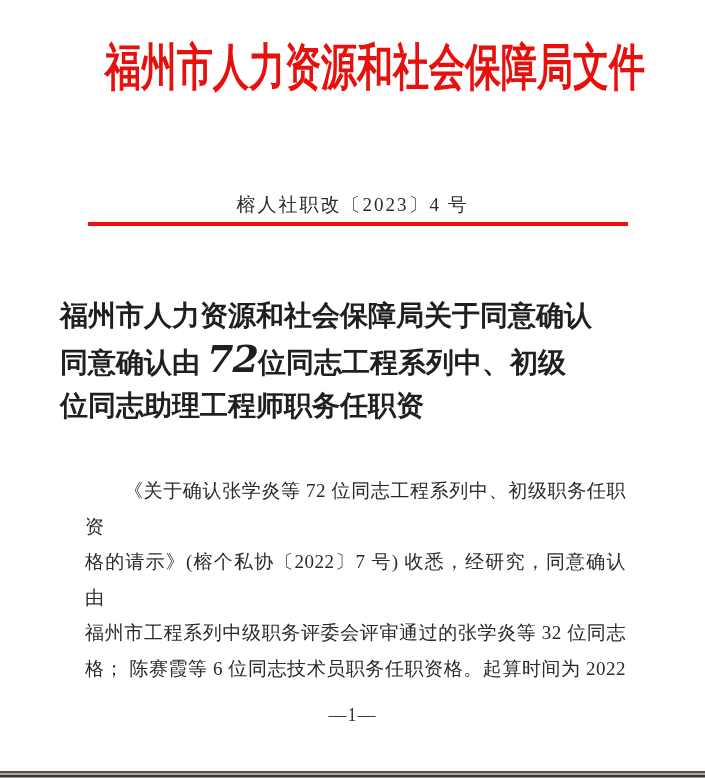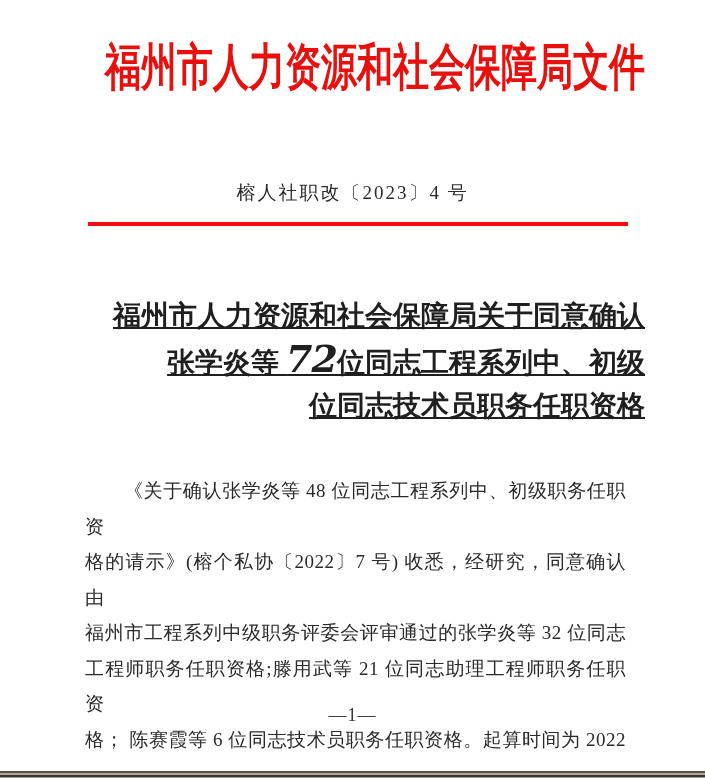--- a/index.html
+++ b/index.html
@@ -32,21 +32,21 @@
     transform: scaleX(0.72);
     transform-origin: center;
     color: var(--header_red, #e8100c);
     font-size: 50px;
     font-weight: bold;
     line-height: 66px;
     white-space: nowrap;
   }
   .doc-number {
     position: absolute;
-    top: 180px;
+    top: 192px;
     left: 0;
     width: 705px;
     text-align: center;
     font-size: 19px;
     line-height: 26px;
     letter-spacing: 2px;
     color: #2b2b2b;
   }
   .red-line {
     position: absolute;
@@ -54,26 +54,25 @@
     left: 88px;
     width: 540px;
     height: 4px;
     background: var(--line_red, #ee0e0e);
   }
   .doc-title {
     position: absolute;
     top: 294px;
     left: 60px;
     width: 585px;
-    text-align: right;
+    text-align: left;
     font-size: 28px;
     font-weight: bold;
     line-height: 43px;
     color: var(--text_black, #1f1f1f);
-    text-decoration: underline;
   }
   .num-stylized {
     font-style: italic;
     font-family: "DejaVu Serif", serif;
     letter-spacing: -1px;
     font-size: 38px;
   }
   .body-block {
     position: absolute;
     top: 461px;
@@ -130,30 +129,29 @@
   <div class="red-header">
     <span class="red-header-inner">福州市人力资源和社会保障局文件</span>
   </div>
 
   <div class="doc-number">榕人社职改〔2023〕4 号</div>
 
   <div class="red-line"></div>
 
   <div class="doc-title">
     <div>福州市人力资源和社会保障局关于同意确认</div>
-    <div><span>张学炎等 </span><span class="num-stylized">72</span><span>位同志工程系列中、初级</span></div>
-    <div>位同志技术员职务任职资格</div>
+    <div><span>同意确认由 </span><span class="num-stylized">72</span><span>位同志工程系列中、初级</span></div>
+    <div>位同志助理工程师职务任职资</div>
   </div>
 
   <div class="body-block">
     <div class="paragraph">
-      <div class="body-line indent">《关于确认张学炎等 48 位同志工程系列中、初级职务任职资</div>
+      <div class="body-line indent">《关于确认张学炎等 72 位同志工程系列中、初级职务任职资</div>
       <div class="body-line">格的请示》(榕个私协〔2022〕7 号) 收悉，经研究，同意确认由</div>
       <div class="body-line">福州市工程系列中级职务评委会评审通过的张学炎等 32 位同志</div>
-      <div class="body-line">工程师职务任职资格;滕用武等 21 位同志助理工程师职务任职资</div>
       <div class="body-line">格； 陈赛霞等 6 位同志技术员职务任职资格。起算时间为 2022</div>
     </div>
   </div>
 
   <div class="page-number">—1—</div>
 
   <div class="scan-bottom-edge"></div>
 
 </div>
 

